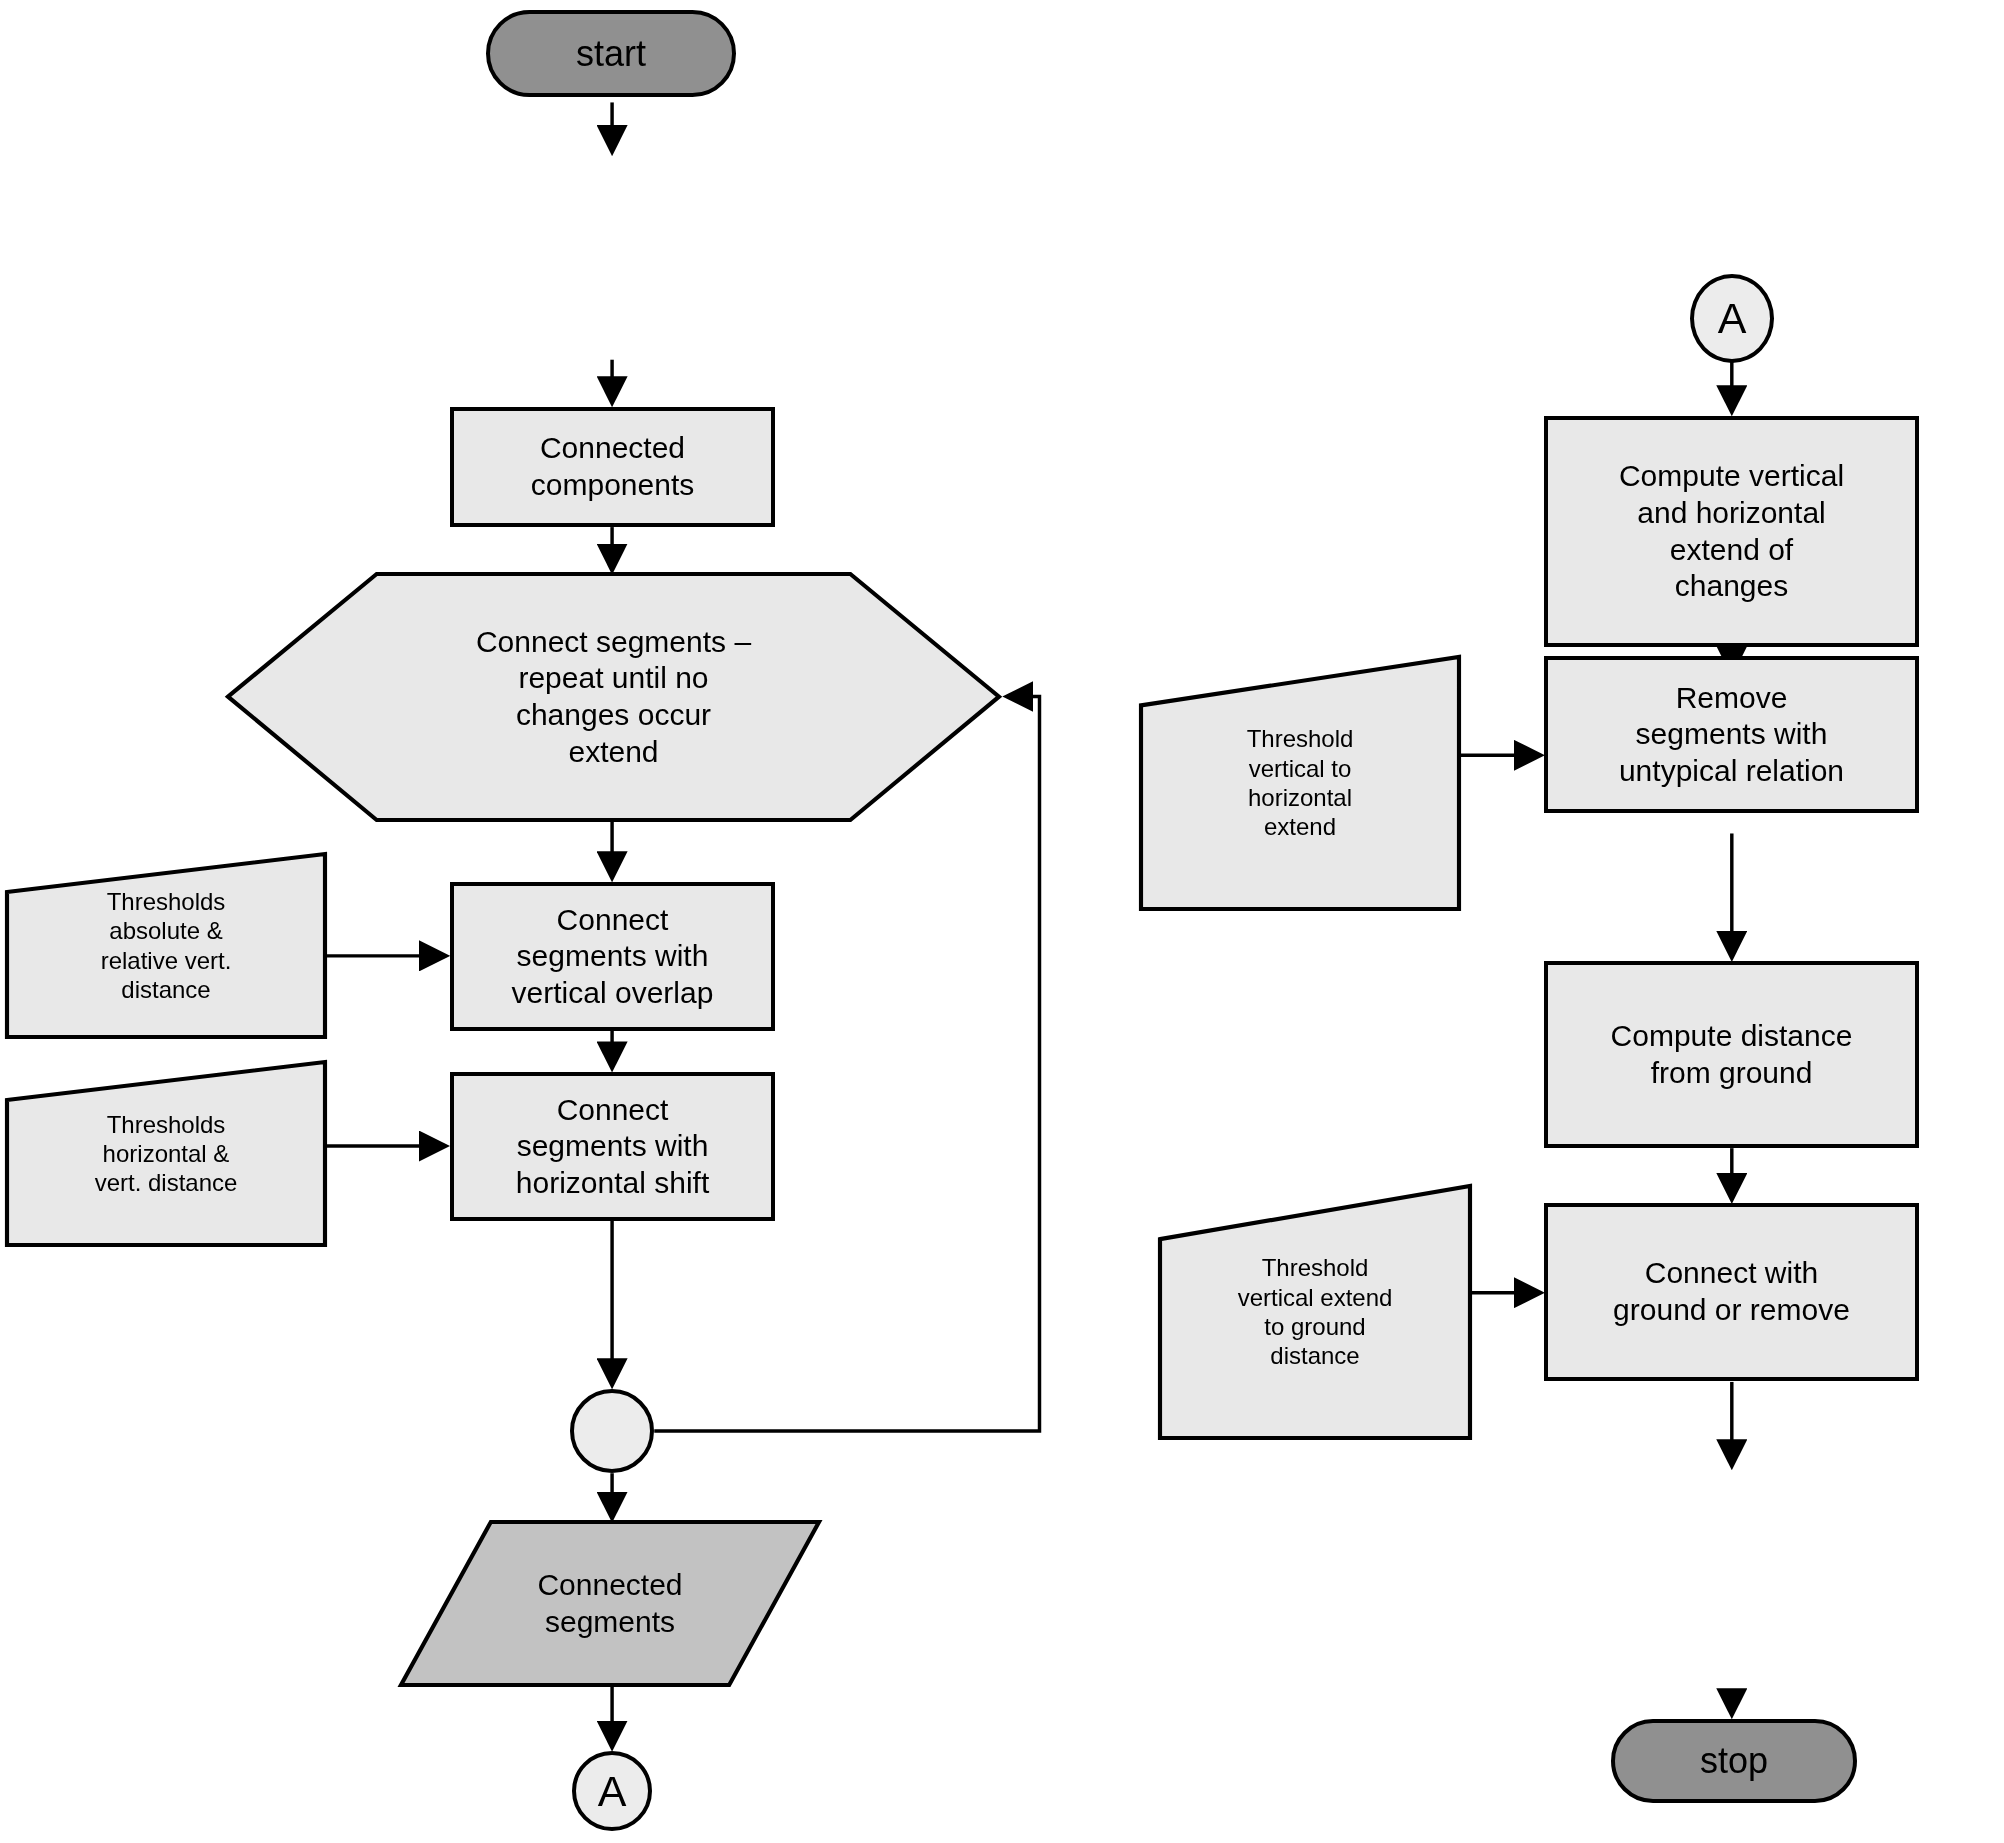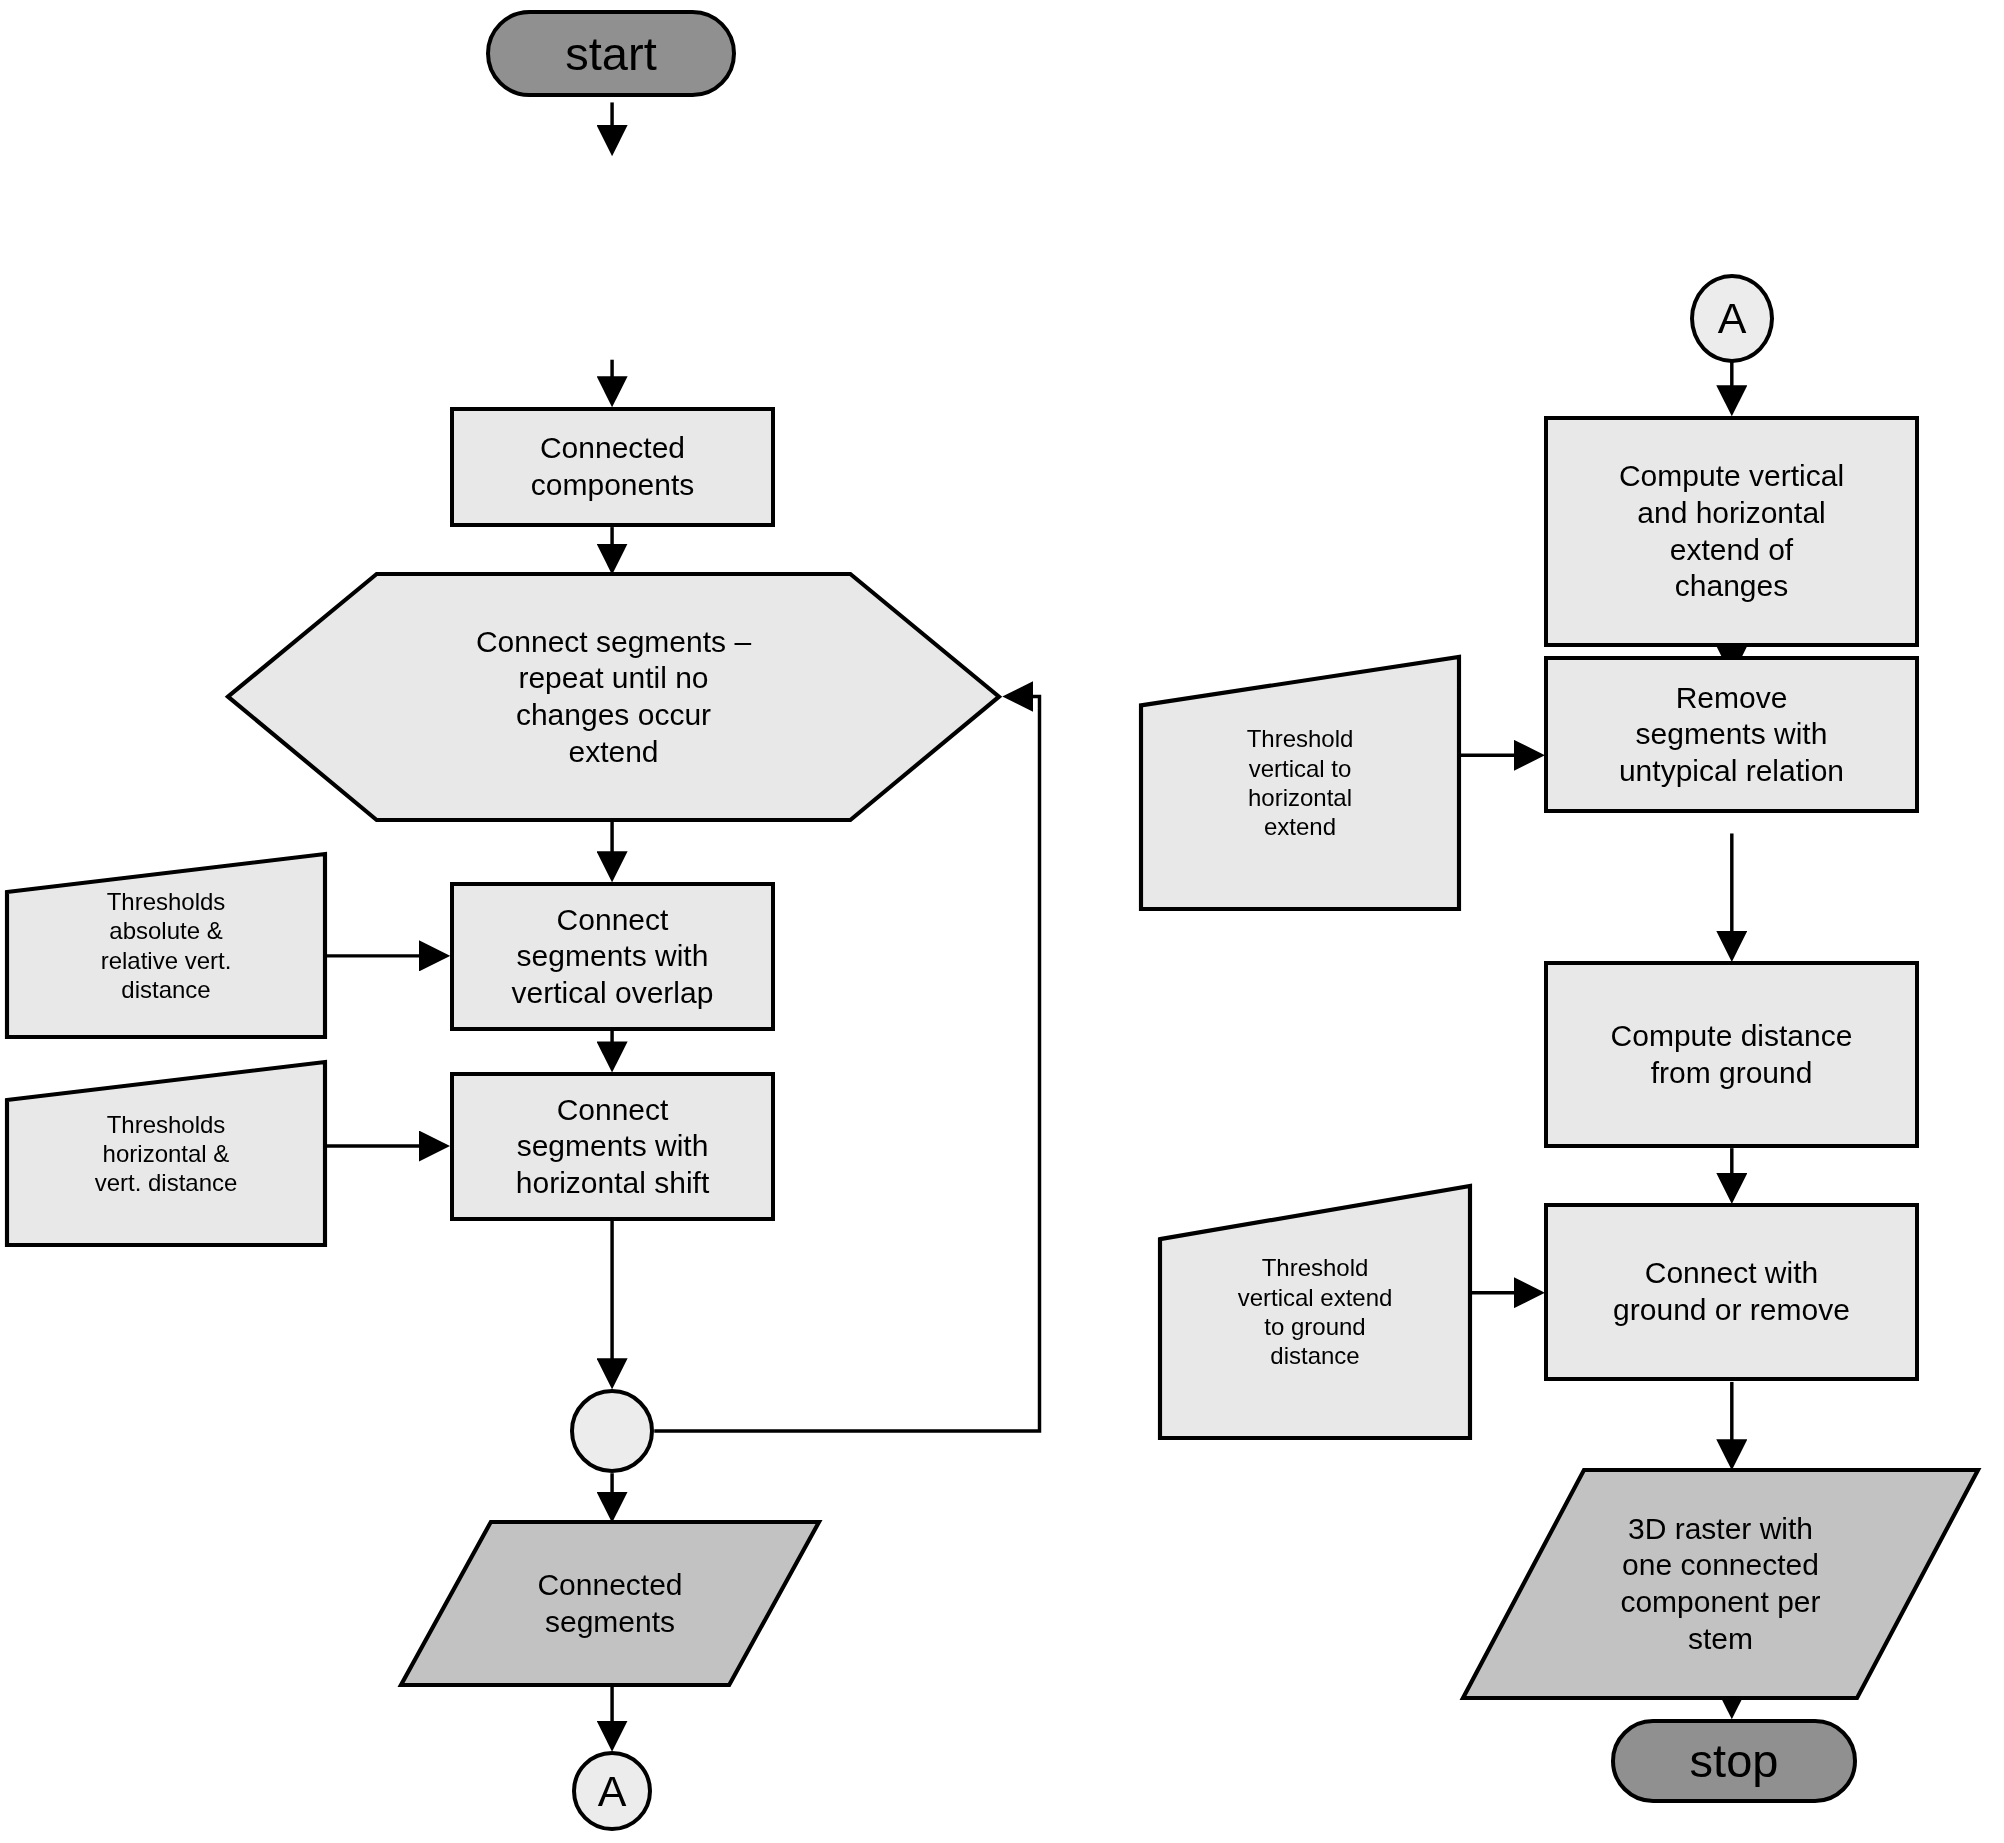--- a/index.html
+++ b/index.html
@@ -37,21 +37,21 @@
     white-space:pre-line;
     font-size:30px;
     line-height:1.22;
   }
   .rect{background:var(--process_fill,#e8e8e8);border:4.1px solid var(--line,#000);}
   .pill{
     background:var(--terminator_fill,#909090);
     border:4.8px solid var(--line,#000);
     border-radius:691px;
   }
-  .pill .label{font-size:47px;text-align:center;}
+  .pill .label{font-size:36px;text-align:center;}
   .circle{
     background:var(--connector_fill,#ececec);
     border:4.1px solid var(--line,#000);
     border-radius:50%;
   }
   .circle .label{font-size:43px;}
   svg.shape polygon{stroke:var(--line,#000);stroke-width:6;stroke-linejoin:miter;}
   svg.io polygon{fill:var(--io_fill,#c2c2c2);}
   svg.proc polygon{fill:var(--process_fill,#e8e8e8);}
   .thresh .label{font-size:24px;}
@@ -198,28 +198,19 @@
 vertical extend
 to ground
 distance</span>
   </div>
 
   <div class="node rect" style="left:1544px;top:1203px;width:375px;height:178px">
     <span class="label">Connect with
 ground or remove</span>
   </div>
 
-  <div class="node" style="left:1463px;top:1470px;width:515px;height:228px">
-    <svg class="shape io" viewBox="0 0 745 330" preserveAspectRatio="none">
-      <polygon points="175,0 745,0 570,330 0,330"></polygon>
-    </svg>
-    <span class="label">3D raster with
-one connected
-component per
-stem</span>
-  </div>
 
   <div class="node pill" style="left:1611px;top:1719px;width:246px;height:84px">
     <span class="label">stop</span>
   </div>
 
 </div>
 
 
 </body></html>

